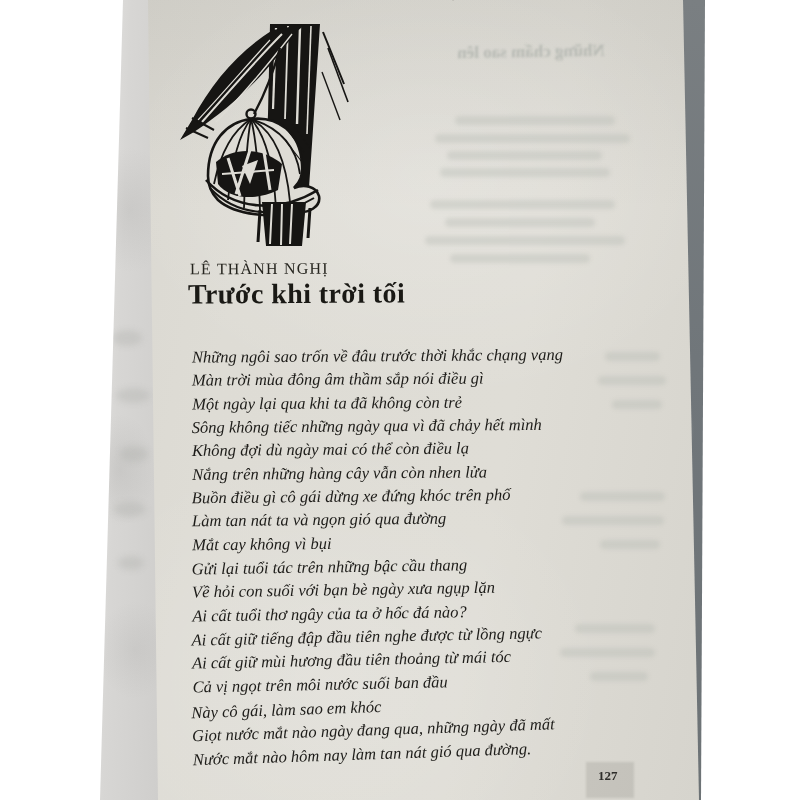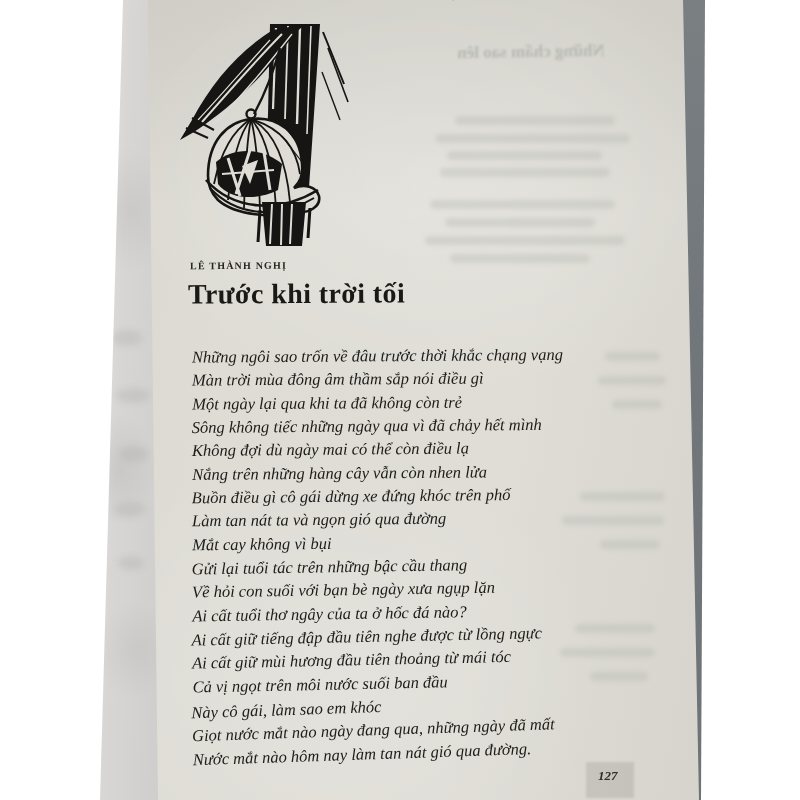--- a/index.html
+++ b/index.html
@@ -59,23 +59,22 @@
 
   .gbar{position:absolute;height:9px;border-radius:5px;
     background:#b6bab3;opacity:.38;filter:blur(2px);}
   .gdot{position:absolute;border-radius:50%;
     background:#a9aaa6;opacity:.30;filter:blur(3px);}
 
   .illustration{position:absolute;left:178px;top:24px;}
 
   .author{
     position:absolute;left:190px;top:260px;
-    font-size:10px;letter-spacing:1.2px;color:#26251f;white-space:nowrap;
+    font-size:16px;letter-spacing:1.2px;color:#26251f;white-space:nowrap;
     transform:rotate(-.3deg);
-    font-weight:bold;
   }
   .poem-title{
     position:absolute;left:188px;top:278px;margin:0;
     font-size:28px;font-weight:bold;letter-spacing:.4px;color:#1a1915;
     white-space:nowrap;transform:rotate(-.3deg);
   }
 
   .stanza{position:absolute;left:192px;width:440px;}
   .stanza .line{
     font-style:italic;font-size:16.5px;line-height:23.3px;
@@ -87,21 +86,21 @@
   .st-3{top:554px;transform:rotate(-.9deg);}
   .st-4{top:624px;transform:rotate(-1.2deg);}
   .st-5{top:694px;transform:rotate(-1.9deg);}
 
   .page-number-patch{
     position:absolute;left:586px;top:762px;width:48px;height:36px;
     background:rgba(96,94,88,.16);filter:blur(1px);
   }
   .page-number{
     position:absolute;left:598px;top:768px;
-    font-size:13px;font-style:italic;font-weight:bold;color:#2e2d2a;
+    font-size:13px;font-weight:bold;color:#2e2d2a;
   }
 </style>
 </head>
 <body>
 
 <div class="scene">
 
   <div class="stone"></div>
   <div class="prev-page">
     <div class="gdot" style="left:22px;top:330px;width:30px;height:16px;"></div>

